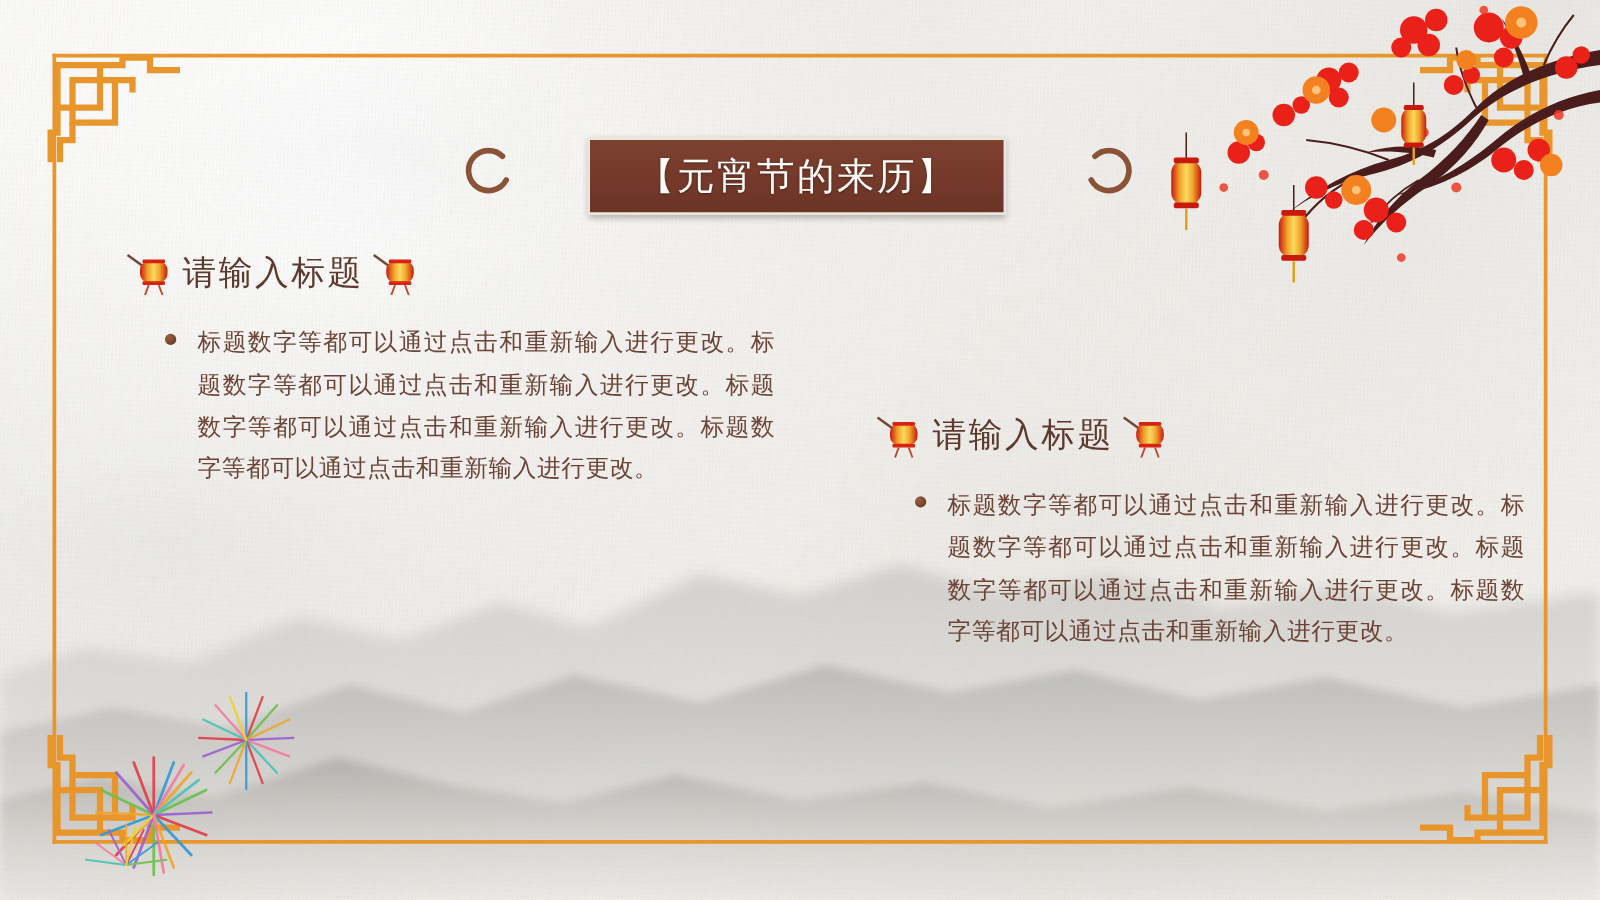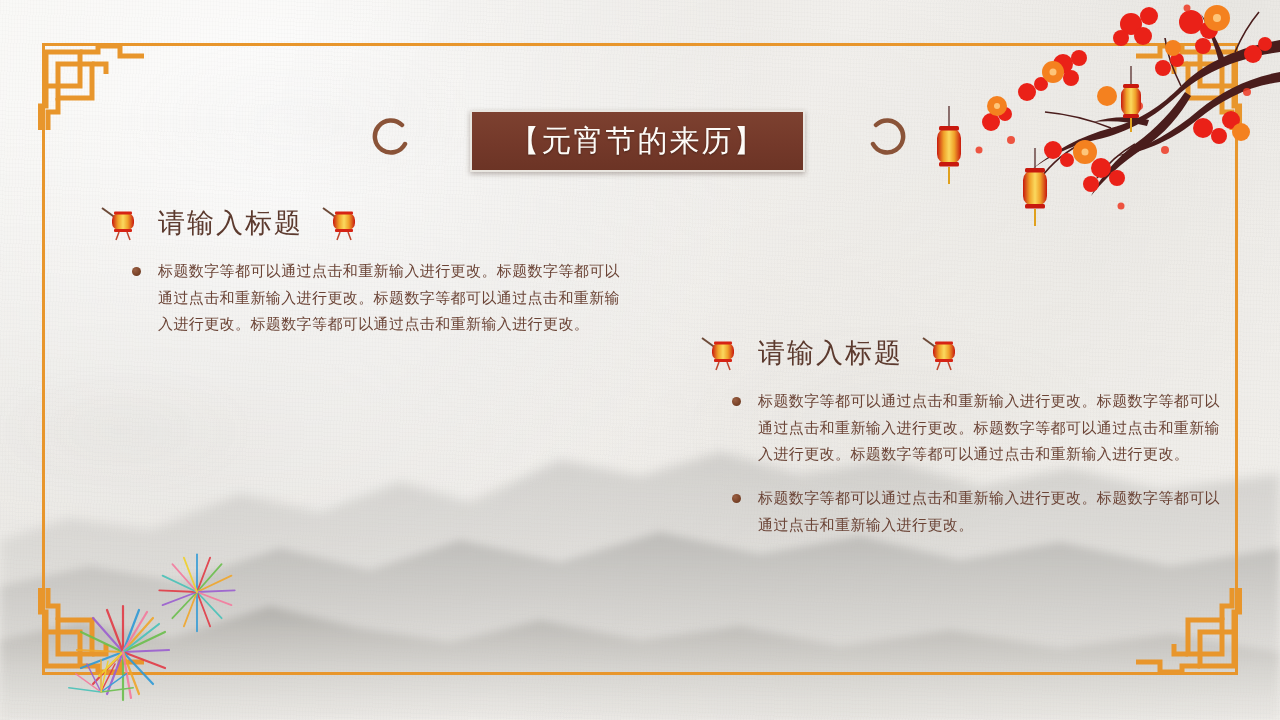--- a/index.html
+++ b/index.html
@@ -87,37 +87,37 @@
   
   .ring { position: absolute; width: 40px; height: 40px; }
 
   
   .col { position: absolute; }
   .col-left  { left: 100px; top: 200px;  width: 520px; }
   .col-right { left: 700px; top: 330px;  width: 520px; }
 
   .col-heading {
     display: flex;
-    align-items: center;
-    gap: 18px;
+    align-items: flex-start;
+    gap: 6px;
     height: 46px;
     margin-bottom: 12px;
   }
   .col-heading .heading-text {
     font-size: 27px;
     color: #5c3a2e;
     letter-spacing: 2px;
     white-space: nowrap;
   }
   .lantern-ico { width: 40px; height: 38px; flex: 0 0 auto; }
 
   .bullet-list { list-style: none; margin: 0; padding: 0 0 0 58px; }
   .bullet-item {
     position: relative;
-    font-size: 15px;
+    font-size: 19px;
     line-height: 1.78;
     color: #6b4436;
     margin-bottom: 17px;
     text-align: justify;
     letter-spacing: .4px;
   }
   .bullet-item::before {
     content: "";
     position: absolute;
     left: -26px;
@@ -382,21 +382,20 @@
         <line x1="2" y1="4" x2="20" y2="17" stroke="#6d4a38" stroke-width="2"></line>
         <rect x="12" y="9" width="22" height="17" rx="7" fill="url(#lantG)"></rect>
         <rect x="14" y="7.5" width="18" height="3" rx="1" fill="#d62314"></rect>
         <rect x="14" y="25" width="18" height="3" rx="1" fill="#d62314"></rect>
         <line x1="19" y1="28" x2="16" y2="36" stroke="#c0452c" stroke-width="1.5"></line>
         <line x1="27" y1="28" x2="30" y2="36" stroke="#c0452c" stroke-width="1.5"></line>
       </svg>
     </div>
     <ul class="bullet-list">
       <li class="bullet-item">标题数字等都可以通过点击和重新输入进行更改。标题数字等都可以通过点击和重新输入进行更改。标题数字等都可以通过点击和重新输入进行更改。标题数字等都可以通过点击和重新输入进行更改。</li>
-      <li class="bullet-item">标题数字等都可以通过点击和重新输入进行更改。标题数字等都可以通过点击和重新输入进行更改。</li>
     </ul>
   </div>
 
   <svg class="fireworks" viewBox="0 0 220 170">
     <g id="fwA" stroke-width="2.2" stroke-linecap="round" opacity=".9">
       <g transform="translate(78,112)">
         <line x1="0" y1="0" x2="0" y2="-46" stroke="#e23b46"></line>
         <line x1="0" y1="0" x2="16" y2="-42" stroke="#2f9ad6"></line>
         <line x1="0" y1="0" x2="30" y2="-34" stroke="#f0a62b"></line>
         <line x1="0" y1="0" x2="42" y2="-20" stroke="#6bbf4d"></line>

